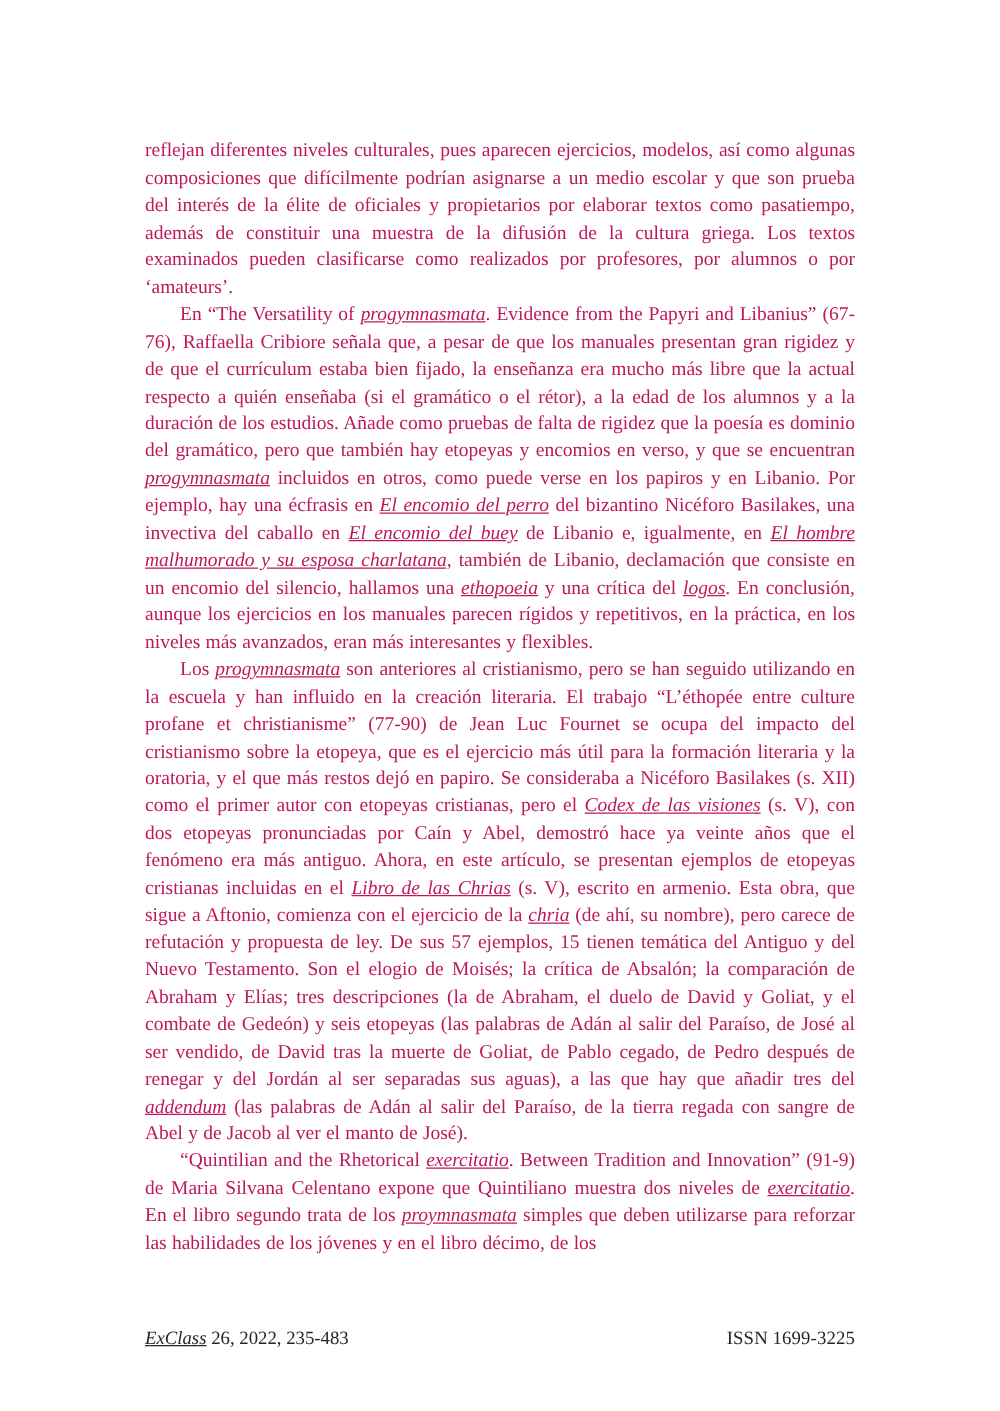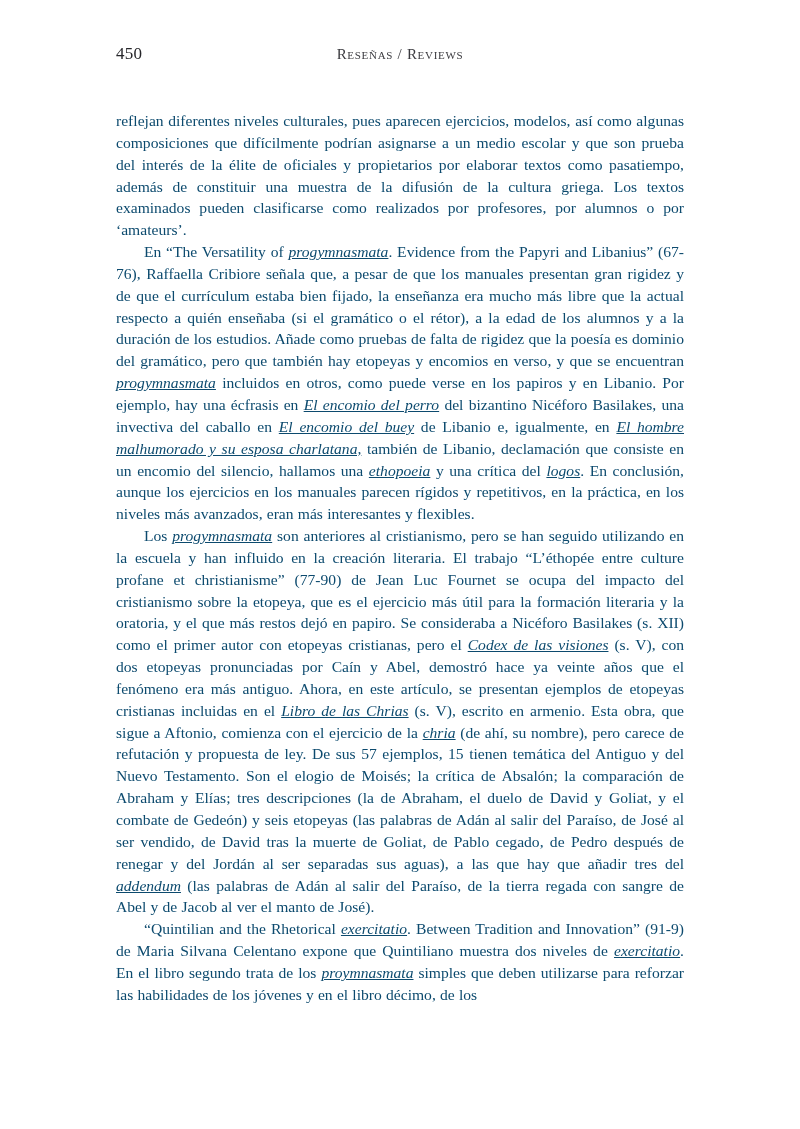--- a/index.html
+++ b/index.html
@@ -60,21 +60,21 @@
     top: 110px;
     left: 116px;
     width: 568px;
   }
   p.body {
     margin: 0;
     text-align: justify;
     text-justify: inter-word;
     font-size: 15.6px;
     line-height: 21.85px;
-    color: #0c4a6e;
+    color: #be185d;
     hyphens: none;
     -webkit-hyphens: none;
     word-spacing: 0.02em;
   }
   p.indent {
     text-indent: 28px;
   }
   i, em {
     font-style: italic;
     text-decoration: underline;
@@ -103,26 +103,26 @@
     top: 0;
     white-space: pre;
     letter-spacing: 0.1px;
   }
 </style>
 </head>
 <body>
 
 <div class="page">
 
-  <div class="running-head">
-    <div class="folio">450</div>
-    <div class="head-title">Reseñas / Reviews</div>
-  </div>
 
   <div class="textblock">
     <p class="body"><span>reflejan diferentes niveles culturales, pues aparecen ejercicios, modelos, así como algunas composiciones que difícilmente podrían asignarse a un medio escolar y que son prueba del interés de la élite de oficiales y propietarios por elaborar textos como pasatiempo, además de constituir una muestra de la difusión de la cultura griega. Los textos examinados pueden clasificarse como realizados por profesores, por alumnos o por ‘amateurs’.</span></p>
     <p class="body indent"><span>En “The Versatility of </span><i>progymnasmata</i><span>. Evidence from the Papyri and Libanius” (67-76), Raffaella Cribiore señala que, a pesar de que los manuales presentan gran rigidez y de que el currículum estaba bien fijado, la enseñanza era mucho más libre que la actual respecto a quién enseñaba (si el gramático o el rétor), a la edad de los alumnos y a la duración de los estudios. Añade como pruebas de falta de rigidez que la poesía es dominio del gramático, pero que también hay etopeyas y encomios en verso, y que se encuentran </span><i>progymnasmata</i><span> incluidos en otros, como puede verse en los papiros y en Libanio. Por ejemplo, hay una écfrasis en </span><i>El encomio del perro</i><span> del bizantino Nicéforo Basilakes, una invectiva del caballo en </span><i>El encomio del buey</i><span> de Libanio e, igualmente, en </span><i>El hombre malhumorado y su esposa charlatana,</i><span> también de Libanio, declamación que consiste en un encomio del silencio, hallamos una </span><i>ethopoeia</i><span> y una crítica del </span><i>logos</i><span>. En conclusión, aunque los ejercicios en los manuales parecen rígidos y repetitivos, en la práctica, en los niveles más avanzados, eran más interesantes y flexibles.</span></p>
     <p class="body indent"><span>Los </span><i>progymnasmata</i><span> son anteriores al cristianismo, pero se han seguido utilizando en la escuela y han influido en la creación literaria. El trabajo “L’éthopée entre culture profane et christianisme” (77-90) de Jean Luc Fournet se ocupa del impacto del cristianismo sobre la etopeya, que es el ejercicio más útil para la formación literaria y la oratoria, y el que más restos dejó en papiro. Se consideraba a Nicéforo Basilakes (s. XII) como el primer autor con etopeyas cristianas, pero el </span><i>Codex de las visiones</i><span> (s. V), con dos etopeyas pronunciadas por Caín y Abel, demostró hace ya veinte años que el fenómeno era más antiguo. Ahora, en este artículo, se presentan ejemplos de etopeyas cristianas incluidas en el </span><i>Libro de las Chrias</i><span> (s. V), escrito en armenio. Esta obra, que sigue a Aftonio, comienza con el ejercicio de la </span><i>chria</i><span> (de ahí, su nombre), pero carece de refutación y propuesta de ley. De sus 57 ejemplos, 15 tienen temática del Antiguo y del Nuevo Testamento. Son el elogio de Moisés; la crítica de Absalón; la comparación de Abraham y Elías; tres descripciones (la de Abraham, el duelo de David y Goliat, y el combate de Gedeón) y seis etopeyas (las palabras de Adán al salir del Paraíso, de José al ser vendido, de David tras la muerte de Goliat, de Pablo cegado, de Pedro después de renegar y del Jordán al ser separadas sus aguas), a las que hay que añadir tres del </span><i>addendum</i><span> (las palabras de Adán al salir del Paraíso, de la tierra regada con sangre de Abel y de Jacob al ver el manto de José).</span></p>
     <p class="body indent"><span>“Quintilian and the Rhetorical </span><i>exercitatio</i><span>. Between Tradition and Innovation” (91-9) de Maria Silvana Celentano expone que Quintiliano muestra dos niveles de </span><i>exercitatio</i><span>. En el libro segundo trata de los </span><i>proymnasmata</i><span> simples que deben utilizarse para reforzar las habilidades de los jóvenes y en el libro décimo, de los</span></p>
   </div>
 
+  <div class="footer">
+    <div class="footer-left"><i>ExClass</i><span> 26, 2022, 235-483</span></div>
+    <div class="footer-right">ISSN 1699-3225</div>
+  </div>
 
 </div>
 
 </body></html>

